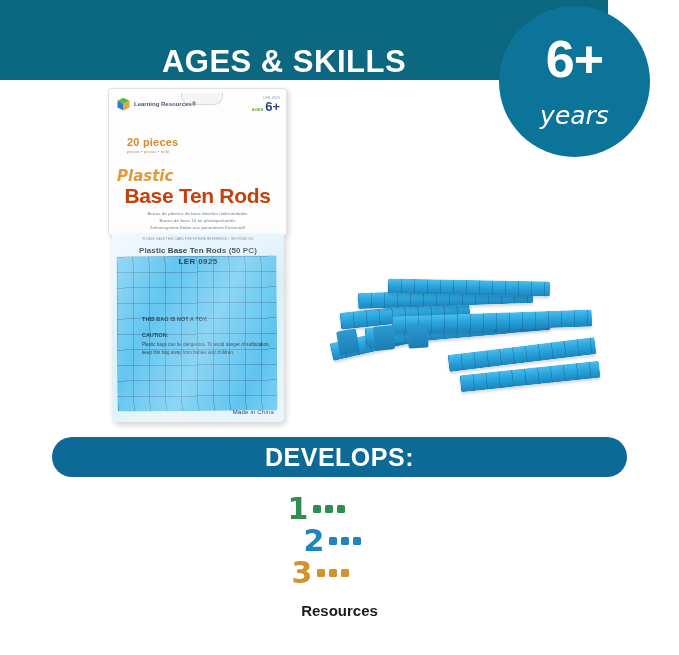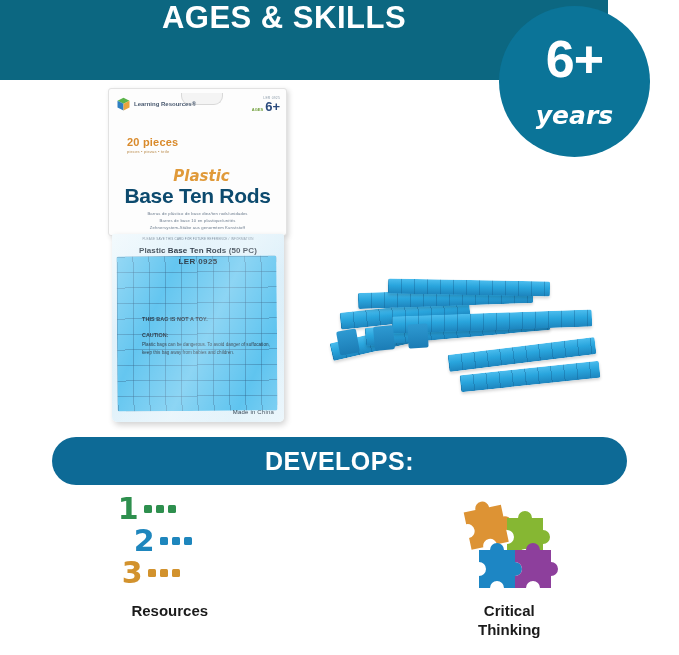--- a/index.html
+++ b/index.html
@@ -13,21 +13,21 @@
     position: relative;
   }
 
   
   .header-bar {
     position: absolute;
     left: 0; top: 0;
     width: 608px; height: 80px;
     background: #0c6781;
     display: flex;
-    align-items: flex-start;
+    align-items: flex-end;
     justify-content: center;
   }
   .header-title {
     color: #ffffff;
     font-size: 31px;
     font-weight: bold;
     letter-spacing: 0.5px;
     text-align: center;
     margin-right: 40px;
     white-space: nowrap;
@@ -50,21 +50,21 @@
     color: #ffffff;
     font-size: 52px;
     font-weight: bold;
     line-height: 0.95;
     letter-spacing: -1px;
   }
   .age-badge-sub {
     color: #ffffff;
     font-size: 25px;
     font-style: italic;
-    font-weight: bold;
+    font-weight: normal;
     line-height: 1;
     margin-top: 18px;
     font-family: "DejaVu Sans", sans-serif;
   }
 
   
   .package {
     position: absolute;
     left: 108px; top: 88px;
     width: 182px; height: 334px;
@@ -147,35 +147,35 @@
   }
   .pkg-pieces-sub {
     font-size: 4px;
     color: #b98a4a;
     letter-spacing: 0.2px;
     margin-top: 1px;
   }
   .pkg-plastic {
     position: absolute;
     left: 0; right: 0; top: 78px;
-    text-align: center;
+    text-align: left;
     font-size: 15px;
     font-style: italic;
     font-weight: bold;
     color: #e09a3a;
     font-family: "DejaVu Sans", sans-serif;
     padding-left: 8px;
   }
   .pkg-title {
     position: absolute;
     left: 0; right: 0; top: 95px;
     text-align: center;
     font-size: 21px;
     font-weight: bold;
-    color: #0c4a6e;
+    color: #c2410c;
     letter-spacing: -0.3px;
   }
   .pkg-sub-lines {
     position: absolute;
     left: 0; right: 0; top: 122px;
     text-align: center;
   }
   .pkg-sub-line {
     font-size: 4.2px;
     color: #6a7a8c;
@@ -287,21 +287,21 @@
   .rod-cap {
     position: absolute;
     border-radius: 2px;
     background: linear-gradient(to bottom, #2e9ad2, #1b7cb5);
   }
 
   
   .develops-banner {
     position: absolute;
     left: 52px; top: 437px;
-    width: 575px; height: 48px;
+    width: 575px; height: 40px;
     background: #0d6a96;
     border-radius: 24px;
     display: flex;
     align-items: center;
     justify-content: center;
   }
   .develops-text {
     color: #ffffff;
     font-size: 25px;
     font-weight: bold;
@@ -512,40 +512,14 @@
         <span class="count-dots">
           <span class="count-dot" style="background:#d2922d;"></span>
           <span class="count-dot" style="background:#d2922d;"></span>
           <span class="count-dot" style="background:#d2922d;"></span>
         </span>
       </div>
     </div>
     <div class="skill-label">Resources</div>
   </div>
 
-  <div class="skill-col">
-    <div class="skill-art">
-      <div class="puzzle-wrap">
-        <svg width="108" height="100" viewBox="0 0 108 100">
-
-          <g transform="rotate(-12 30 28)">
-            <path d="M10,10 h12 a7,7 0 0 1 14,0 h12 v12 a7,7 0 0 1 0,14 v12 h-12 a7,7 0 0 0 -14,0 h-12 v-12 a7,7 0 0 0 0,-14 z" fill="#dd9334"></path>
-          </g>
-
-          <g>
-            <path d="M50,20 h11 a7,7 0 0 1 14,0 h11 v12 a7,7 0 0 1 0,14 v12 h-11 a7,7 0 0 0 -14,0 h-11 v-12 a7,7 0 0 0 0,-14 z" fill="#86b733"></path>
-          </g>
-
-          <g>
-            <path d="M22,52 h11 a7,7 0 0 1 14,0 h11 v12 a7,7 0 0 1 0,14 v12 h-11 a7,7 0 0 0 -14,0 h-11 v-12 a7,7 0 0 0 0,-14 z" fill="#1d86c4"></path>
-          </g>
-
-          <g>
-            <path d="M58,52 h11 a7,7 0 0 1 14,0 h11 v12 a7,7 0 0 1 0,14 v12 h-11 a7,7 0 0 0 -14,0 h-11 v-12 a7,7 0 0 0 0,-14 z" fill="#8d3f9c"></path>
-          </g>
-        </svg>
-      </div>
-    </div>
-    <div class="skill-label">Critical
-Thinking</div>
-  </div>
 
 </div>
 
 </body></html>

